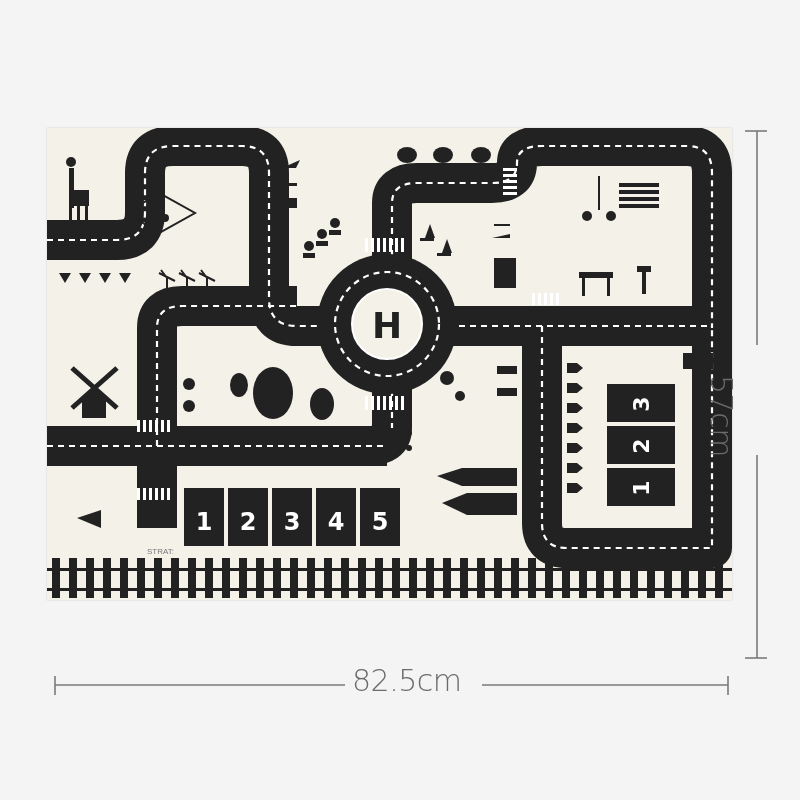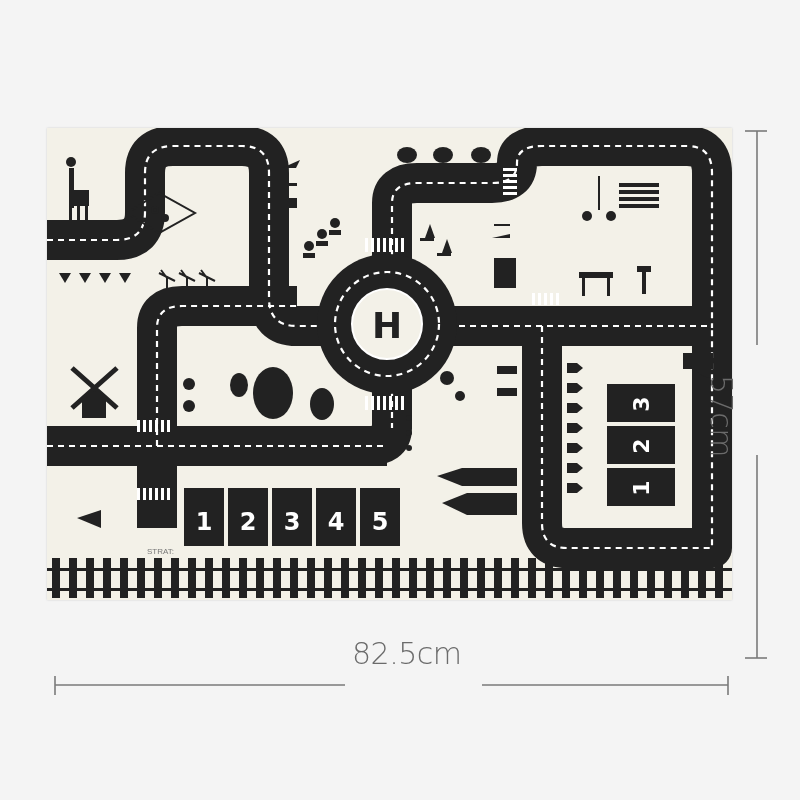--- a/index.html
+++ b/index.html
@@ -1,20 +1,20 @@
 <!DOCTYPE html>
 <html><head>
 <meta charset="utf-8">
 <style>
   html,body{margin:0;padding:0;}
   body{width:800px;height:800px;background:#f4f4f4;position:relative;overflow:hidden;font-family:"Liberation Sans",sans-serif;}
   .mat{position:absolute;left:47px;top:128px;width:685px;height:472px;background:#f3f1e8;box-shadow:0 0 2px rgba(0,0,0,0.15);}
   svg{display:block;}
   .dim-label{position:absolute;color:#6b6b6b;font-family:"DejaVu Sans",sans-serif;font-size:30px;font-weight:300;letter-spacing:-0.5px;}
-  .dim-h{left:352px;top:636px;}
+  .dim-h{left:352px;top:663px;}
   .dim-v{left:739px;top:375px;transform:rotate(90deg);transform-origin:left top;white-space:nowrap;}
   .hop-num{font-family:"DejaVu Sans",sans-serif;font-weight:bold;fill:#fff;}
 </style>
 </head>
 <body>
 
 <div class="mat">
 <svg width="685" height="472" viewBox="0 0 685 472">
   <defs>
     <pattern id="dash" width="10" height="10" patternUnits="userSpaceOnUse"></pattern>

